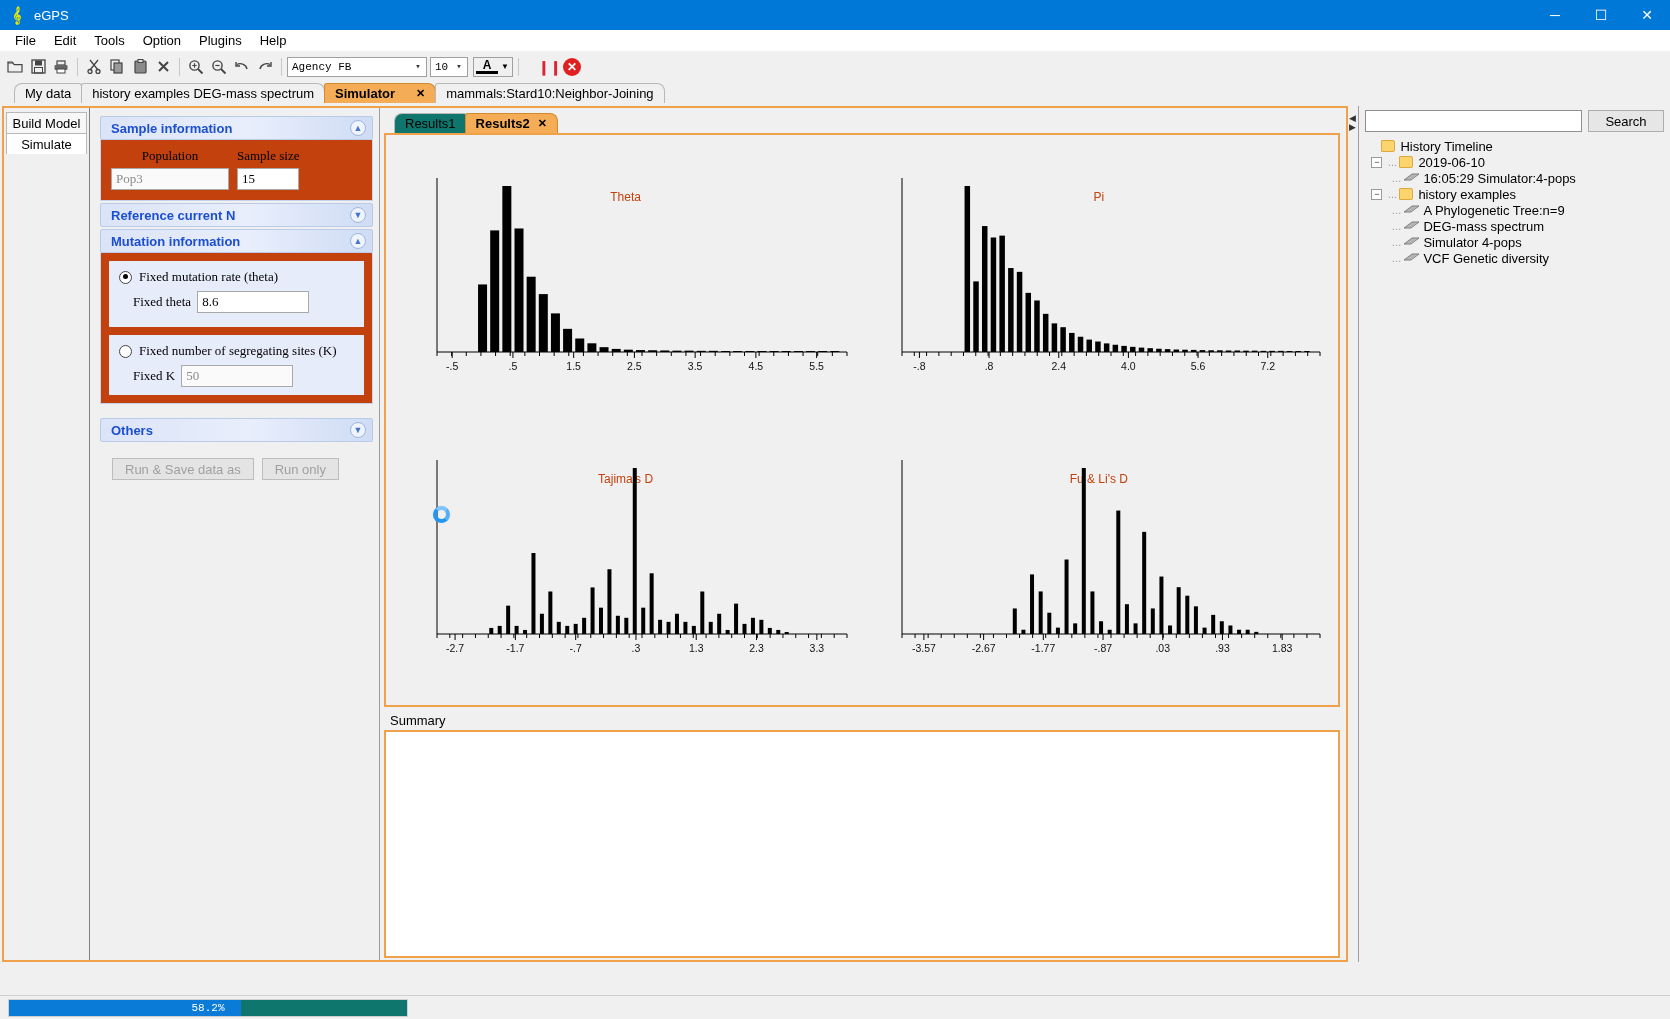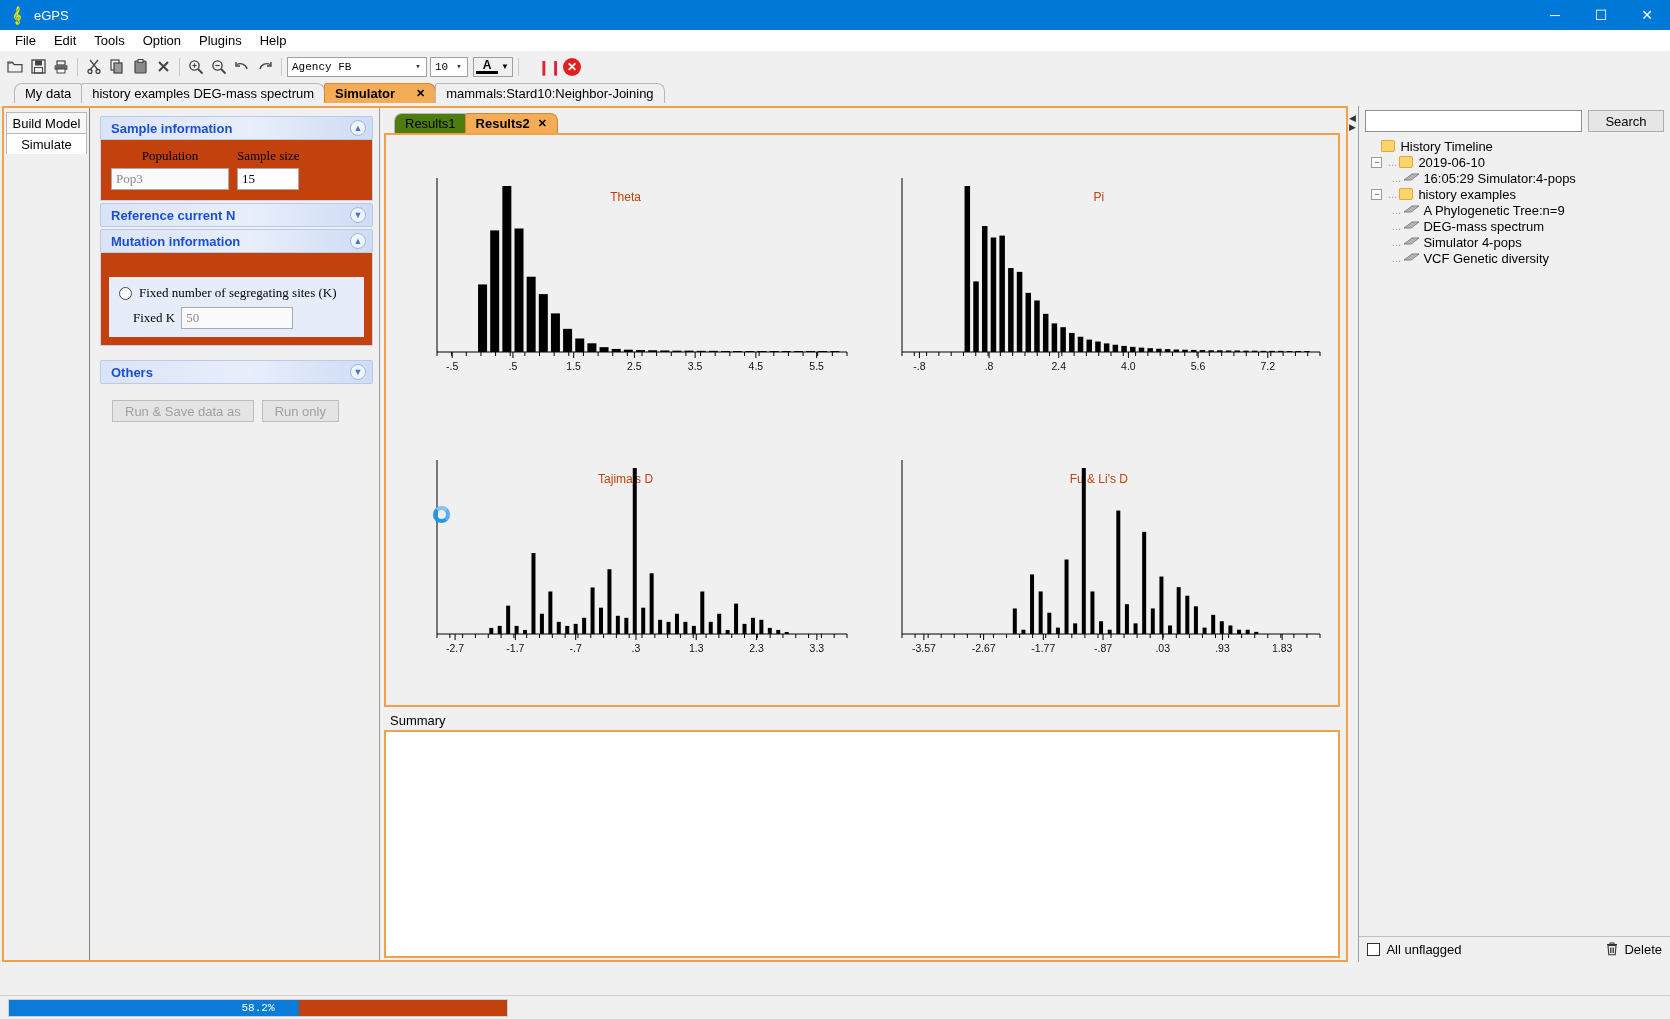--- a/index.html
+++ b/index.html
@@ -169,21 +169,21 @@
   }
 
   
   .results {
     flex: 1; display: flex; flex-direction: column;
     background: #f0f0f0; padding: 4px 6px 2px 4px;
   }
   .rtabstrip { height: 21px; display: flex; align-items: flex-end; padding-left: 10px; }
   .rtab {
     height: 20px; padding: 0 10px; display: flex; align-items: center;
-    font-size: 13px; background: #4d7c0f;
+    font-size: 13px; background: #0f766e;
     border-top: 1px solid #b8b8b8; border-left: 1px solid #b8b8b8;
     border-right: 1px solid #b8b8b8; border-radius: 8px 3px 0 0;
     margin-right: -2px;
   }
   .rtab.active { background: #f5ac56; font-weight: bold; border-color: #d08a30; border-radius: 3px 8px 0 0;}
   .rtab .x { margin-left: 8px; font-size: 11px; }
 
   .plotframe {
     border: 2px solid #f0a24b; background: #f0f0f0;
     flex: 0 0 574px; position: relative; overflow: hidden;
@@ -252,21 +252,21 @@
   }
   .delbtn { margin-left: auto; display: flex; align-items: center; gap: 5px; }
 
   
   .statusbar {
     position: absolute; left: 0; bottom: 0; width: 1670px; height: 24px;
     background: #f0f0f0; border-top: 1px solid #d0d0d0;
     display: flex; align-items: center; padding: 0 4px;
   }
   .progress {
-    width: 500px; height: 18px; background: #c2410c; border: 1px solid #cfcfcf;
+    width: 400px; height: 18px; background: #0f766e; border: 1px solid #cfcfcf;
     position: relative; margin-left: 4px;
   }
   .progress .fill { height: 100%; background: #0a7bd6; }
   .progress .ptext {
     position: absolute; inset: 0; display: flex; align-items: center;
     justify-content: center; font-size: 11px; color: #fff;
     font-family: "Liberation Mono", monospace;
   }
   .spinner {
     position: absolute; width: 17px; height: 17px; border-radius: 50%;
@@ -445,21 +445,31 @@
             <span class="chev">▼</span>
           </div>
         </div>
 
         <div class="section">
           <div class="sec-head">
             <span>Mutation information</span>
             <span class="chev">▲</span>
           </div>
           <div class="sec-body" style="padding:8px 8px 8px 8px;">
-            <div class="sub-panel" style="margin-top:16px;">
+            <div class="sub-panel">
+              <div class="radio-row">
+                <span class="radio on"></span>
+                <span>Fixed mutation rate (theta)</span>
+              </div>
+              <div class="field-row">
+                <span class="lbl">Fixed theta</span>
+                <span class="txt w-theta">8.6</span>
+              </div>
+            </div>
+            <div class="sub-panel" style="margin-top:8px;">
               <div class="radio-row">
                 <span class="radio"></span>
                 <span>Fixed number of segregating sites (K)</span>
               </div>
               <div class="field-row" style="margin-bottom:2px;">
                 <span class="lbl">Fixed K</span>
                 <span class="txt placeholder w-k">50</span>
               </div>
             </div>
           </div>
@@ -930,34 +940,20 @@
             <svg width="17" height="12" viewBox="0 0 17 12">
                 <path d="M1 9 L9 3 L16 3 L8 9 Z" fill="#cfcfcf" stroke="#666" stroke-width="0.8"></path>
                 <path d="M3 9 L11 3" stroke="#888" stroke-width="0.7"></path>
                 <path d="M5.5 9 L13.5 3" stroke="#888" stroke-width="0.7"></path>
               </svg>
           </span>
           <span>VCF Genetic diversity</span>
         </div>
       </div>
 
-      <div class="bottombar">
-        <span class="cbx"></span>
-        <span>All unflagged</span>
-        <span class="delbtn">
-          <span>
-            <svg width="14" height="15" viewBox="0 0 14 15">
-                <path d="M2 3.5h10M5 3.5V2h4v1.5" stroke="#333" stroke-width="1.1" fill="none"></path>
-                <path d="M3 4.5h8l-0.8 9.2H3.8z" stroke="#333" stroke-width="1.1" fill="none"></path>
-                <path d="M5.5 6.5v5.5M7 6.5v5.5M8.5 6.5v5.5" stroke="#333" stroke-width="0.9"></path>
-              </svg>
-          </span>
-          <span>Delete</span>
-        </span>
-      </div>
     </div>
   </div>
 
   <div class="statusbar">
     <div class="progress">
       <div class="fill" id="progress-fill" style="width: 58.2%;"></div>
       <div class="ptext">58.2%</div>
     </div>
   </div>
 </div>

